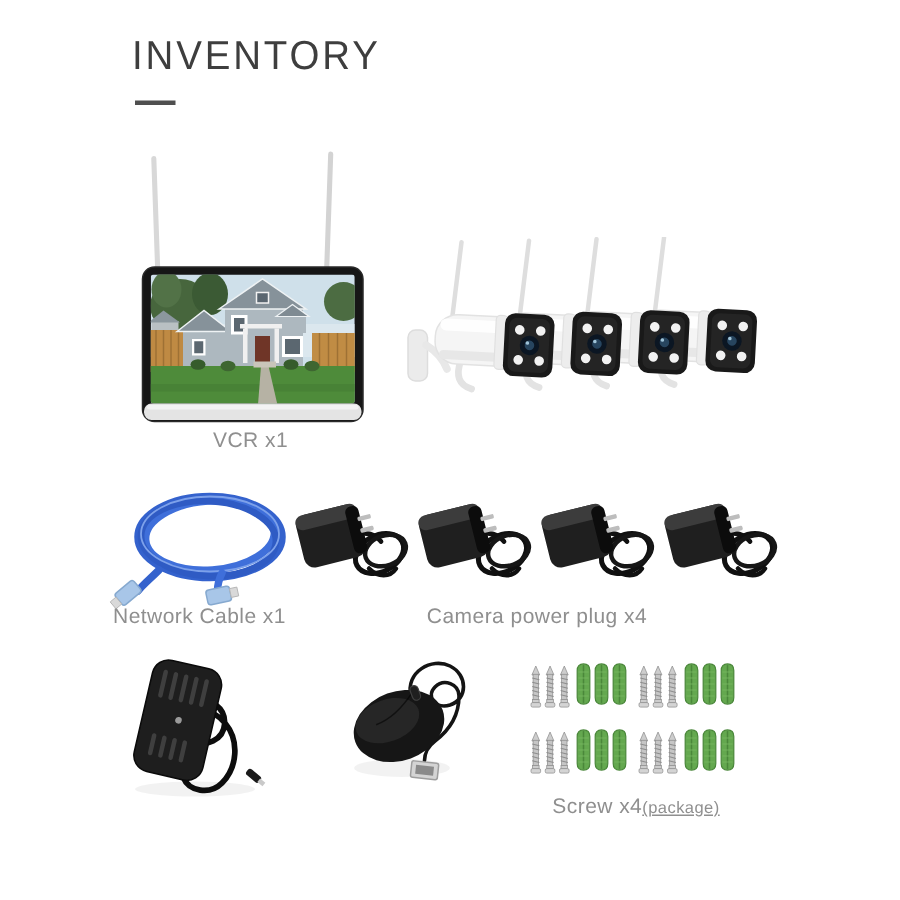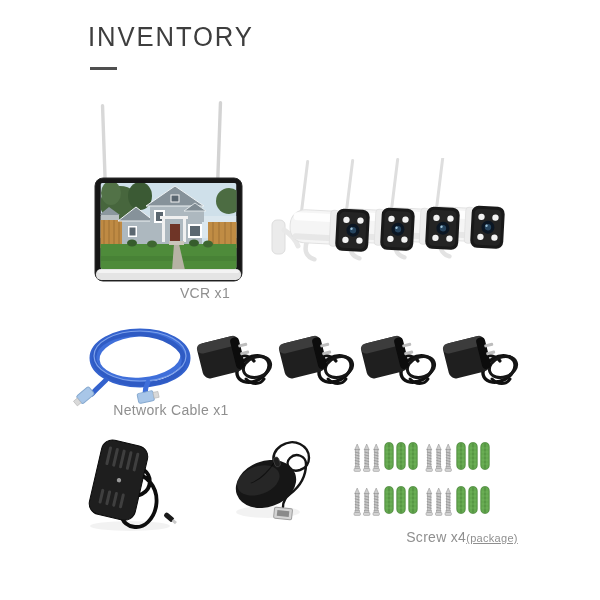--- a/index.html
+++ b/index.html
@@ -11,21 +11,21 @@
     position:absolute;left:88px;top:22px;
     font-size:27px;font-weight:400;letter-spacing:2px;color:#3e3e3e;
     transform:scaleX(.95);transform-origin:left top;white-space:nowrap;
   }
   .title-underline{
     position:absolute;left:90px;top:67px;width:27px;height:2.5px;background:#4f4f4f;
   }
   .figure{position:absolute;}
   .item-label{
     position:absolute;text-align:center;font-size:14px;color:#8f8f8f;
-    letter-spacing:.3px;white-space:nowrap;margin-left:38px;
+    letter-spacing:.3px;white-space:nowrap;
   }
   .item-label .suffix{font-size:11px;text-decoration:underline;}
   .lbl-vcr{left:82px;top:285px;width:170px;}
   .lbl-camera{left:310px;top:285px;width:160px;}
   .lbl-cable{left:43px;top:402px;width:180px;}
   .lbl-camplug{left:258px;top:402px;width:200px;}
   .lbl-nvrplug{left:49px;top:529px;width:180px;}
   .lbl-mouse{left:197px;top:529px;width:160px;}
   .lbl-screw{left:334px;top:529px;width:180px;}
 </style>
@@ -179,20 +179,21 @@
             <rect x="47" y="30" width="9" height="3" rx="1" fill="#bdbdbd"></rect>
           </g>
         </g>
       </defs>
       <use href="#plug" x="4" y="2"></use>
       <use href="#plug" x="86" y="2"></use>
       <use href="#plug" x="168" y="2"></use>
       <use href="#plug" x="250" y="2"></use>
     </svg>
   </div>
+  <div class="item-label lbl-camplug">Camera power plug x4</div>
 
   <div class="figure" style="left:82px;top:434px;width:112px;height:98px;">
     <svg width="112" height="98" viewBox="0 0 112 98">
       <ellipse cx="48" cy="92" rx="40" ry="5" fill="#000000" opacity="0.05"></ellipse>
       <path d="M36,78 Q38,82 40,84" stroke="#0d0d0d" stroke-width="3.8" fill="none" stroke-linecap="round"></path>
       <path d="M40,84 C44,94 58,96 66,88 C76,78 78,60 68,48 C60,38 46,38 44,48 C42,58 52,64 60,60 C70,55 70,42 62,36" stroke="#0d0d0d" stroke-width="3.8" fill="none" stroke-linecap="round"></path>
       <g transform="rotate(40 88 86)">
         <rect x="80" y="82" width="11" height="5" rx="2" fill="#1a1a1a"></rect>
         <rect x="90" y="83" width="4.5" height="3" fill="#c9c9c9"></rect>
       </g>

